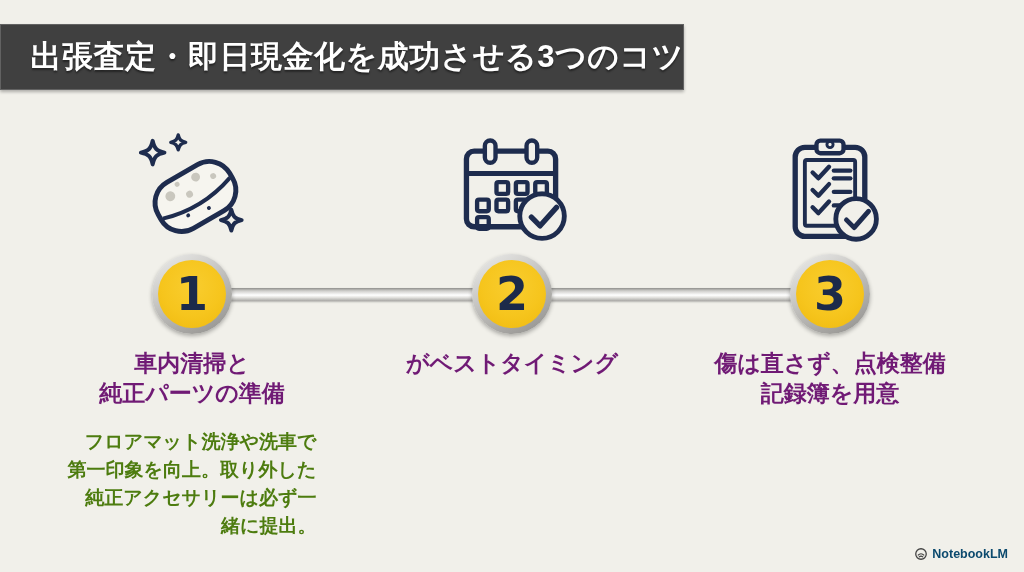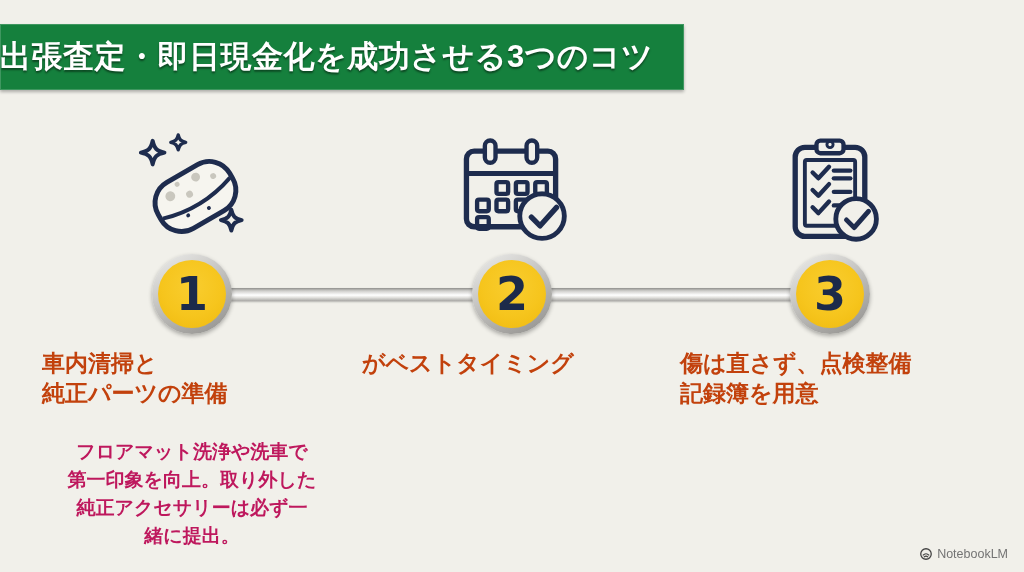--- a/index.html
+++ b/index.html
@@ -6,23 +6,23 @@
   body{
     width:1024px;height:572px;position:relative;overflow:hidden;
     background:#f1f0ea;
     font-family:"Liberation Sans","DejaVu Sans",sans-serif;
   }
   .canvas{position:absolute;inset:0;}
 
   
   .title-bar{
     position:absolute;left:0;top:24px;width:684px;height:66px;
-    background:#15803d;
+    background:#404040;
     box-shadow:0 2px 3px rgba(0,0,0,.28), inset 0 0 0 1px rgba(255,255,255,.18);
-    display:flex;align-items:center;justify-content:flex-start;
+    display:flex;align-items:center;justify-content:flex-end;
   }
   .title-bar h1{
     margin:0;color:#ffffff;font-size:31px;font-weight:800;letter-spacing:.5px;
     text-shadow:0 2px 2px rgba(0,0,0,.45);white-space:nowrap;
   }
 
   
   .timeline-bar{
     position:absolute;left:192px;top:288px;width:638px;height:13px;
     border-radius:7px;z-index:1;
@@ -47,35 +47,35 @@
   }
 
   
   .step{position:absolute;top:128px;width:300px;}
   .step-1{left:42px;}
   .step-2{left:362px;}
   .step-3{left:680px;}
   .icon-wrap{height:120px;display:flex;align-items:center;justify-content:center;}
   .step h2{
     margin:14px 0 0;height:74px;box-sizing:border-box;
-    color:#c2410c;font-size:23px;font-weight:800;line-height:1.32;
-    white-space:pre-line;
+    color:#701a75;font-size:23px;font-weight:800;line-height:1.32;
+    text-align:center;white-space:pre-line;
   }
   .step p{
-    margin:16px 0 0;
-    color:#be185d;font-size:19px;font-weight:700;line-height:1.47;
-    text-align:center;white-space:pre-line;width:fit-content;
+    margin:6px 0 0;
+    color:#4d7c0f;font-size:19px;font-weight:700;line-height:1.47;
+    text-align:right;white-space:pre-line;width:fit-content;
     margin-left:auto;margin-right:auto;
   }
 
   
   .watermark{
     position:absolute;right:16px;top:547px;
     display:flex;align-items:flex-end;gap:4px;
-    color:#737373;font-size:12.5px;font-weight:400;
+    color:#0c4a6e;font-size:12.5px;font-weight:700;
   }
 
   svg{display:block;}
 </style>
 </head>
 <body>
 
 <div class="canvas">
 
   <header class="title-bar">

